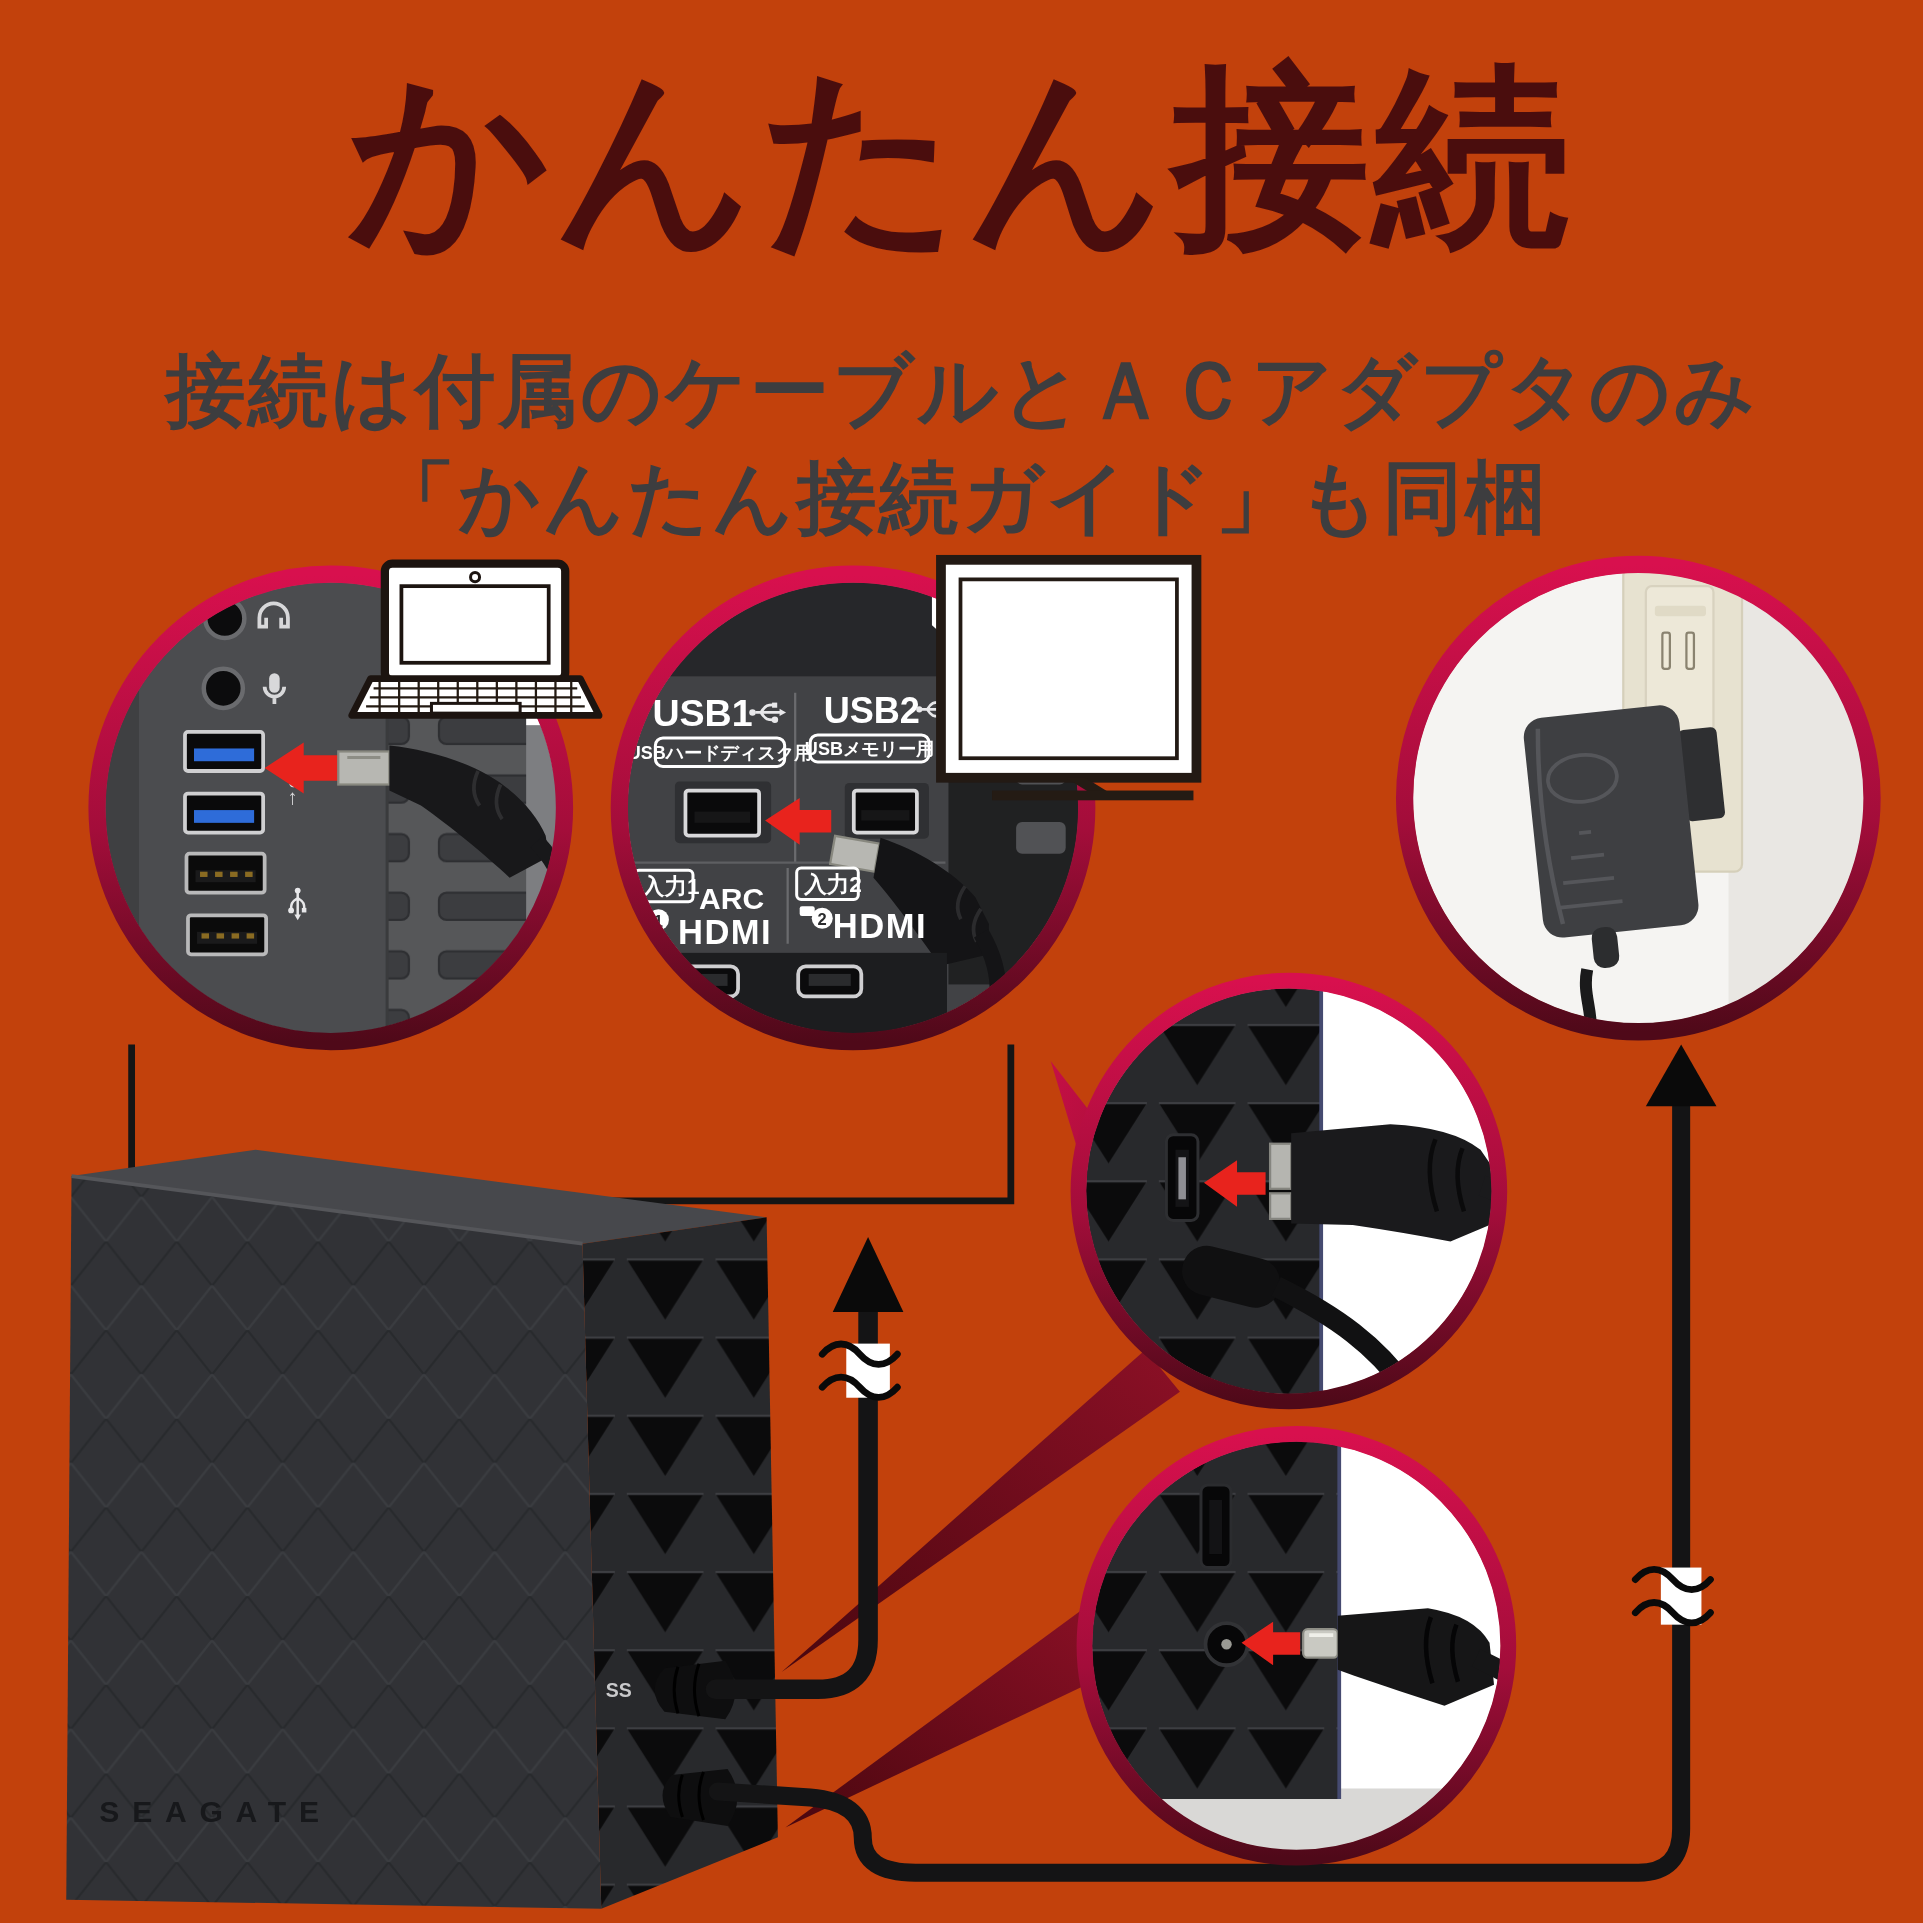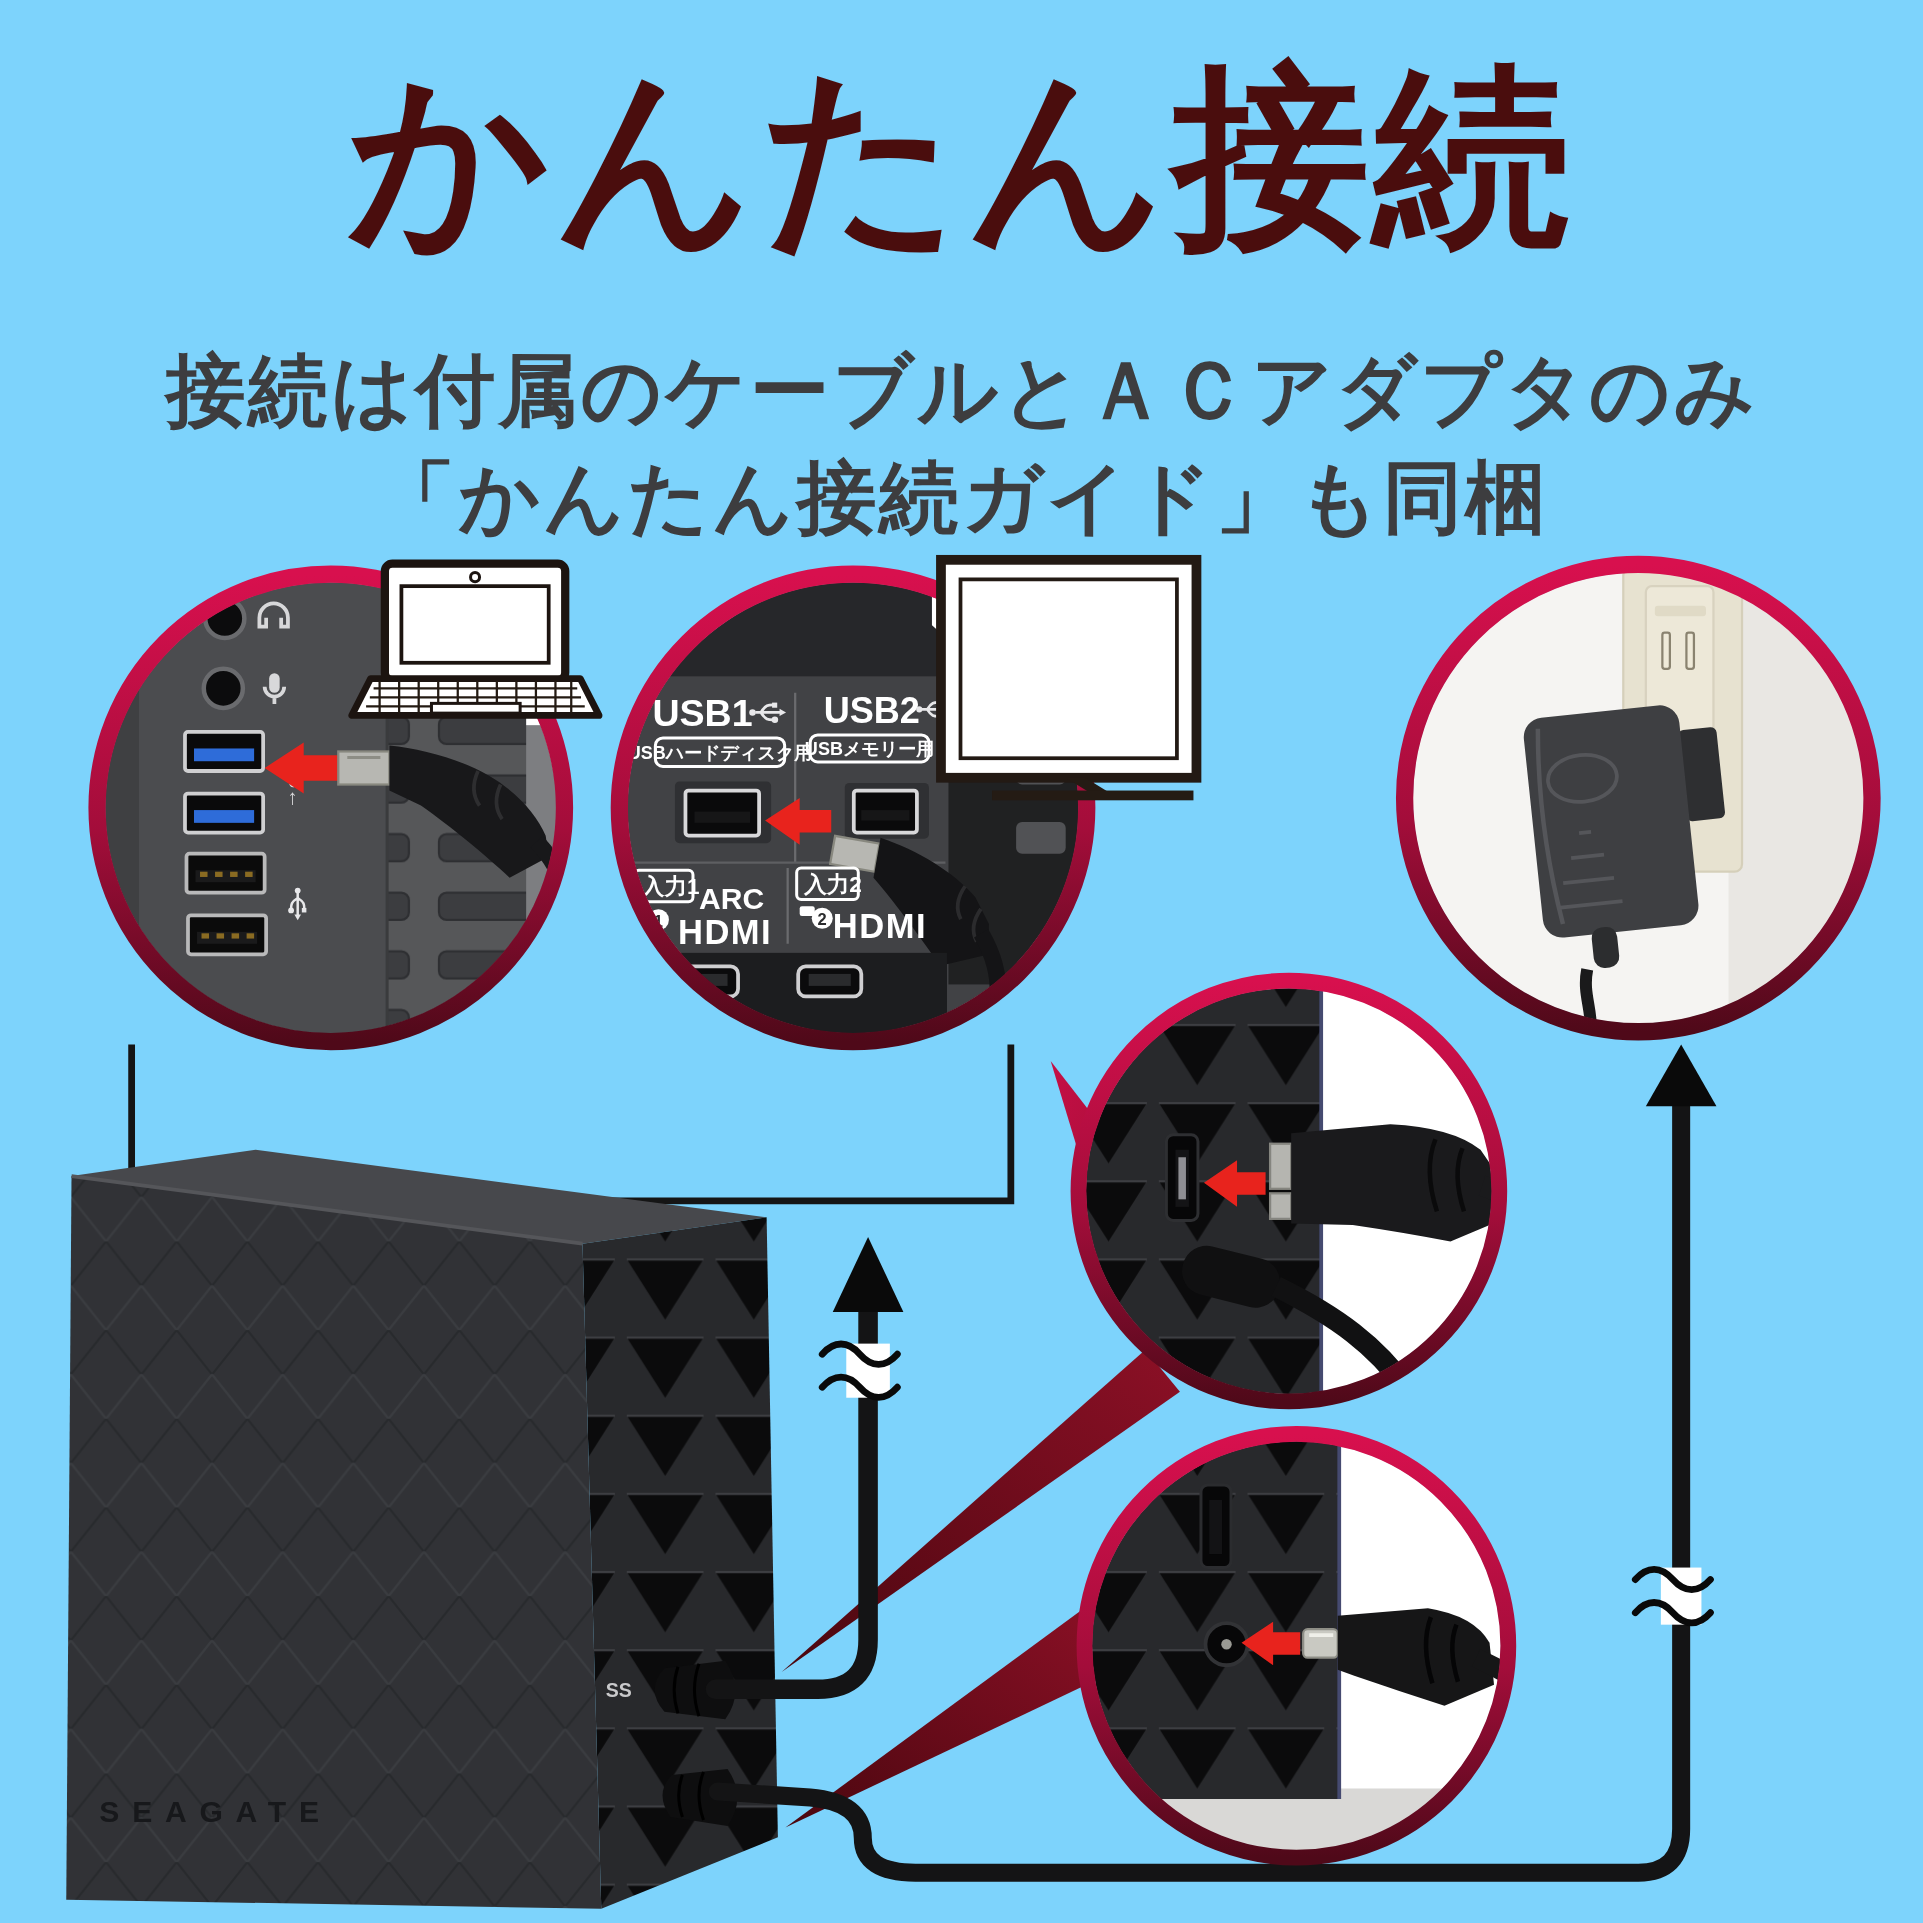--- a/index.html
+++ b/index.html
@@ -1,16 +1,16 @@
 <!DOCTYPE html>
 <html style="font-size:12px"><head>
 <meta charset="utf-8">
 <style>
   html,body{margin:0;padding:0;background:#fff;}
-  .stage{position:relative;width:1924px;height:1923px;background:#7dd3fc;overflow:hidden;
+  .stage{position:relative;width:1924px;height:1923px;background:#c2410c;overflow:hidden;
          font-family:"Liberation Sans","DejaVu Sans",sans-serif;}
   svg{position:absolute;left:0;top:0;}
   text{user-select:none;}
   .title-t{font-family:"Liberation Serif","DejaVu Serif",serif;font-weight:bold;}
   .sub-t{font-family:"Liberation Sans","DejaVu Sans",sans-serif;font-weight:bold;}
   .lbl{font-family:"Liberation Sans","DejaVu Sans",sans-serif;font-weight:bold;}
 </style>
 </head>
 <body>
 

